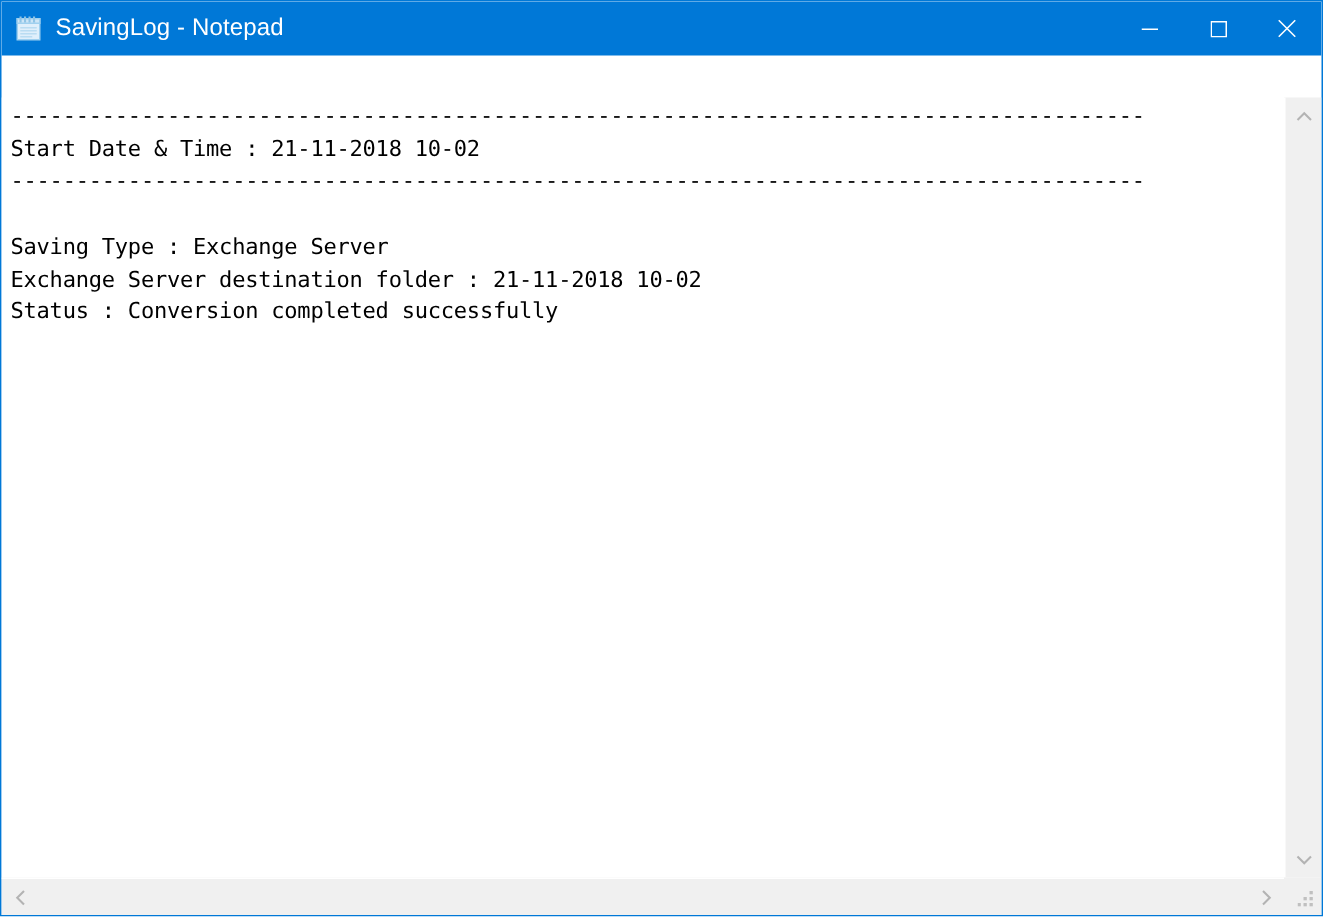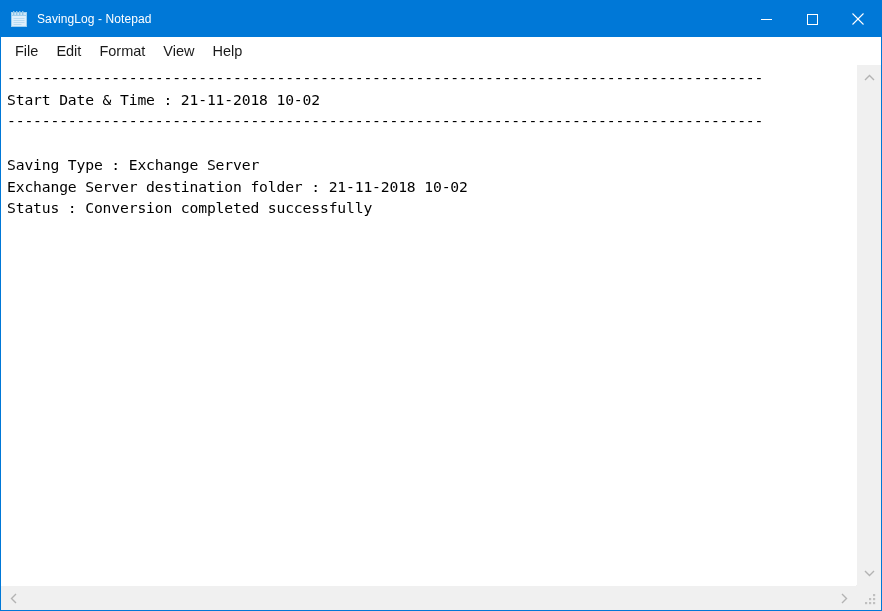--- a/index.html
+++ b/index.html
@@ -43,21 +43,21 @@
   .app-icon {
     width: 18px;
     height: 18px;
     position: relative;
     flex: 0 0 auto;
     margin-right: 9px;
   }
   .app-icon svg { display: block; }
   .title-text {
     color: #ffffff;
-    font-size: 12px;
+    font-size: 16px;
     font-family: "Liberation Sans", sans-serif;
     white-space: nowrap;
     letter-spacing: 0.1px;
   }
 
   .win-controls {
     display: flex;
     height: 36px;
     flex: 0 0 auto;
   }
@@ -211,27 +211,20 @@
       </button>
       <button class="win-btn">
         <svg width="12" height="12" viewBox="0 0 12 12" aria-hidden="true">
           <line x1="0.5" y1="0.5" x2="11.5" y2="11.5" stroke="#ffffff" stroke-width="1.1"></line>
           <line x1="11.5" y1="0.5" x2="0.5" y2="11.5" stroke="#ffffff" stroke-width="1.1"></line>
         </svg>
       </button>
     </div>
   </div>
 
-  <div class="menubar">
-    <div class="menu-item">File</div>
-    <div class="menu-item">Edit</div>
-    <div class="menu-item">Format</div>
-    <div class="menu-item">View</div>
-    <div class="menu-item">Help</div>
-  </div>
 
   <div class="client">
 
     <div class="textarea-wrap">
       <pre class="doc">---------------------------------------------------------------------------------------
 Start Date &amp; Time : 21-11-2018 10-02
 ---------------------------------------------------------------------------------------
 
 Saving Type : Exchange Server
 Exchange Server destination folder : 21-11-2018 10-02

